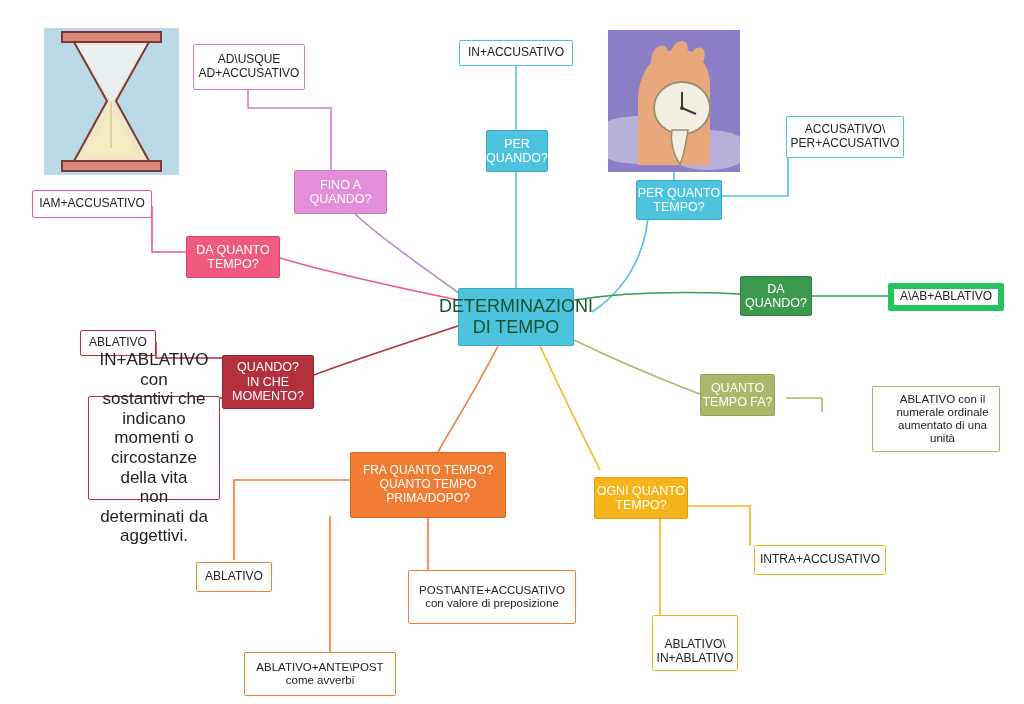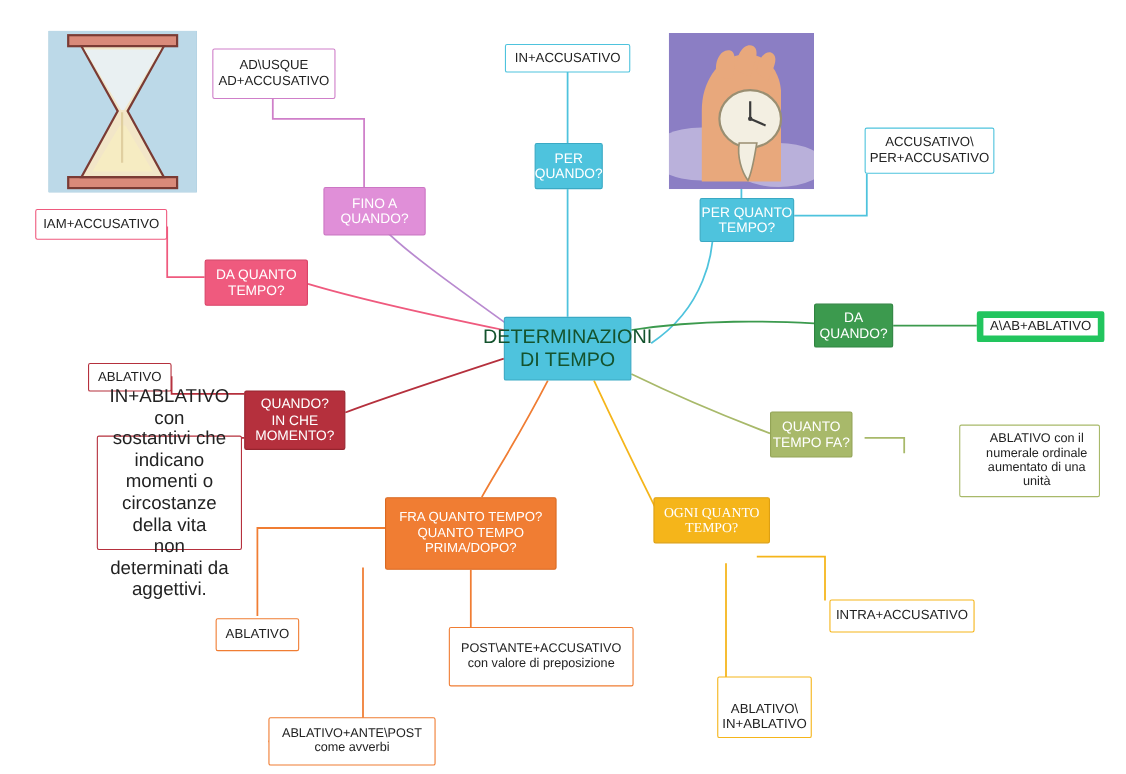--- a/index.html
+++ b/index.html
@@ -189,21 +189,21 @@
 IN CHE
 MOMENTO?</span>
   </div>
 
   <div class="node topic t-fra" style="left:350px; top:452px; width:156px; height:66px; font-size:12px;">
     <span>FRA QUANTO TEMPO?
 QUANTO TEMPO
 PRIMA/DOPO?</span>
   </div>
 
-  <div class="node topic t-ogni" style="left:594px; top:452px; width:106px; height:42px;font-family:Liberation Serif, serif;">
+  <div class="node topic t-ogni" style="left:594px; top:477px; width:94px; height:42px;">
     <span>OGNI QUANTO
 TEMPO?</span>
   </div>
 
   <div class="node topic t-quantofa" style="left:700px; top:374px; width:75px; height:42px;">
     <span>QUANTO
 TEMPO FA?</span>
   </div>
 
   <div class="node topic t-dawhen" style="left:740px; top:276px; width:72px; height:40px;">

